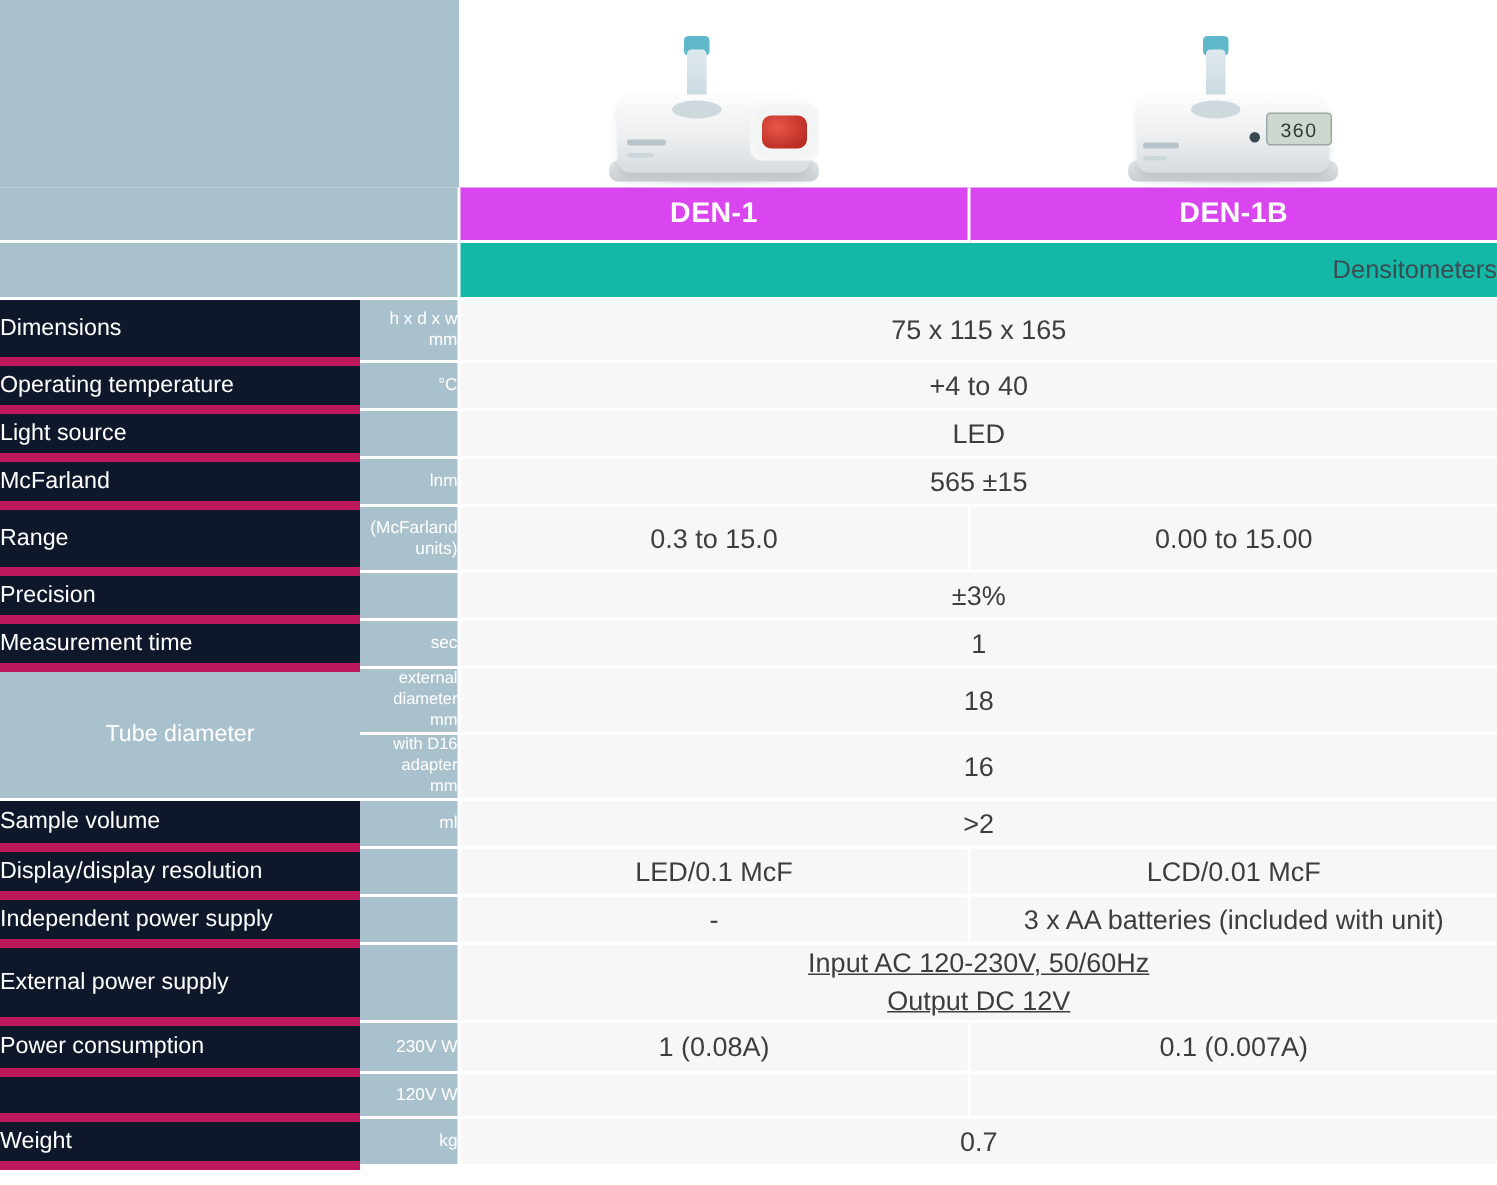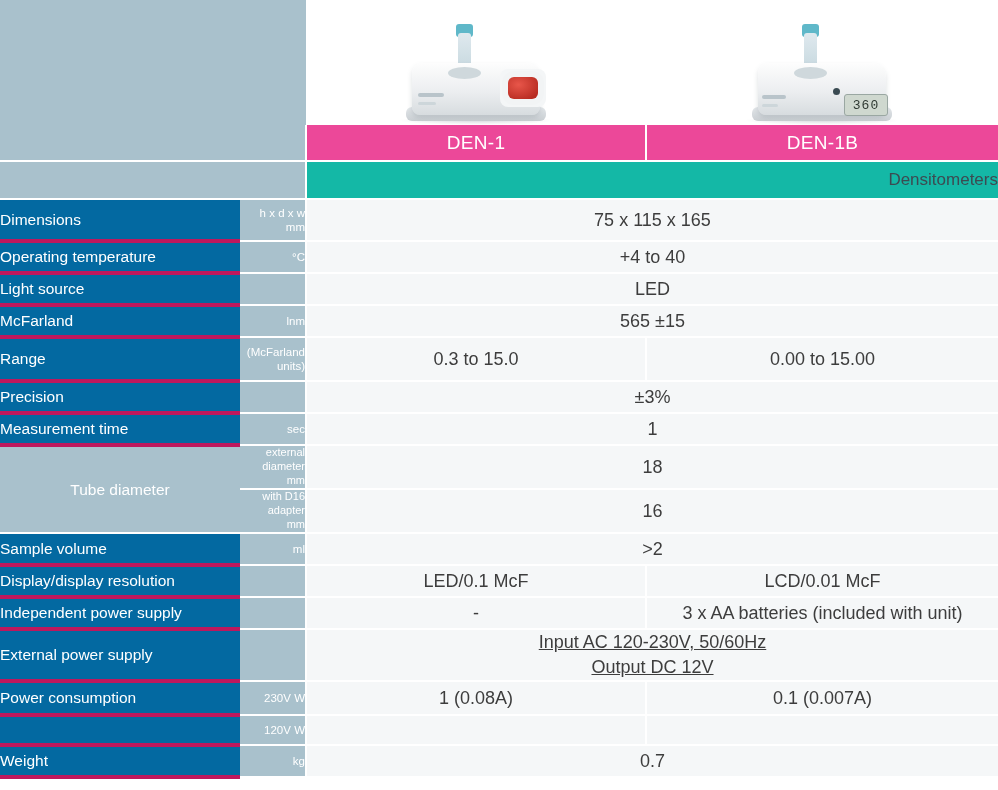--- a/index.html
+++ b/index.html
@@ -44,52 +44,53 @@
   .img-wrap {
     position: relative;
     height: 125px;
     display: flex;
     align-items: flex-end;
     justify-content: center;
   }
 
   
   .prodname {
-    background: #ec4899;
+    background: #d946ef;
     color: #ffffff;
     font-size: 19px;
     text-align: center;
     height: 36px;
     border-bottom: 2px solid #ffffff;
     border-left: 2px solid #ffffff;
     letter-spacing: 0.3px;
+    font-weight: bold;
   }
   .corner {
     background: #a9c1cc;
     border-bottom: 2px solid #ffffff;
   }
 
   
   .category {
     background: #14b8a6;
     color: #3c4b52;
     font-size: 17px;
     text-align: right;
     height: 38px;
     border-bottom: 2px solid #ffffff;
     border-left: 2px solid #ffffff;
   }
 
   
   .lbl {
-    background: #0369a1;
+    background: #0f172a;
     color: #ffffff;
     font-size: 15.5px;
     padding-left: 8px;
-    border-bottom: 4px solid #be185d;
+    border-bottom: 6px solid #be185d;
     position: relative;
   }
   .lbl.nolabel { color: #a9c1cc; }
   .unit {
     background: #a9c1cc;
     color: #ffffff;
     font-size: 11.5px;
     text-align: right;
     padding-right: 7px;
     line-height: 1.25;
@@ -207,28 +208,28 @@
     left: 22px;
     bottom: 20px;
     width: 18px;
     height: 3px;
     background: #cdd6da;
     border-radius: 2px;
   }
   .den1b-screen {
     position: absolute;
     right: 14px;
-    bottom: 9px;
+    bottom: 28px;
     width: 44px;
     height: 22px;
     background: #cfd8cf;
     border: 1px solid #9aa7a2;
     border-radius: 3px;
     color: #2f3a33;
-    font-family: Liberation Mono, monospace;
+    font-family: Liberation Sans, sans-serif;
     font-size: 13px;
     text-align: center;
     line-height: 21px;
     letter-spacing: 1px;
   }
   .den1b-btn {
     position: absolute;
     right: 62px;
     bottom: 30px;
     width: 7px;

